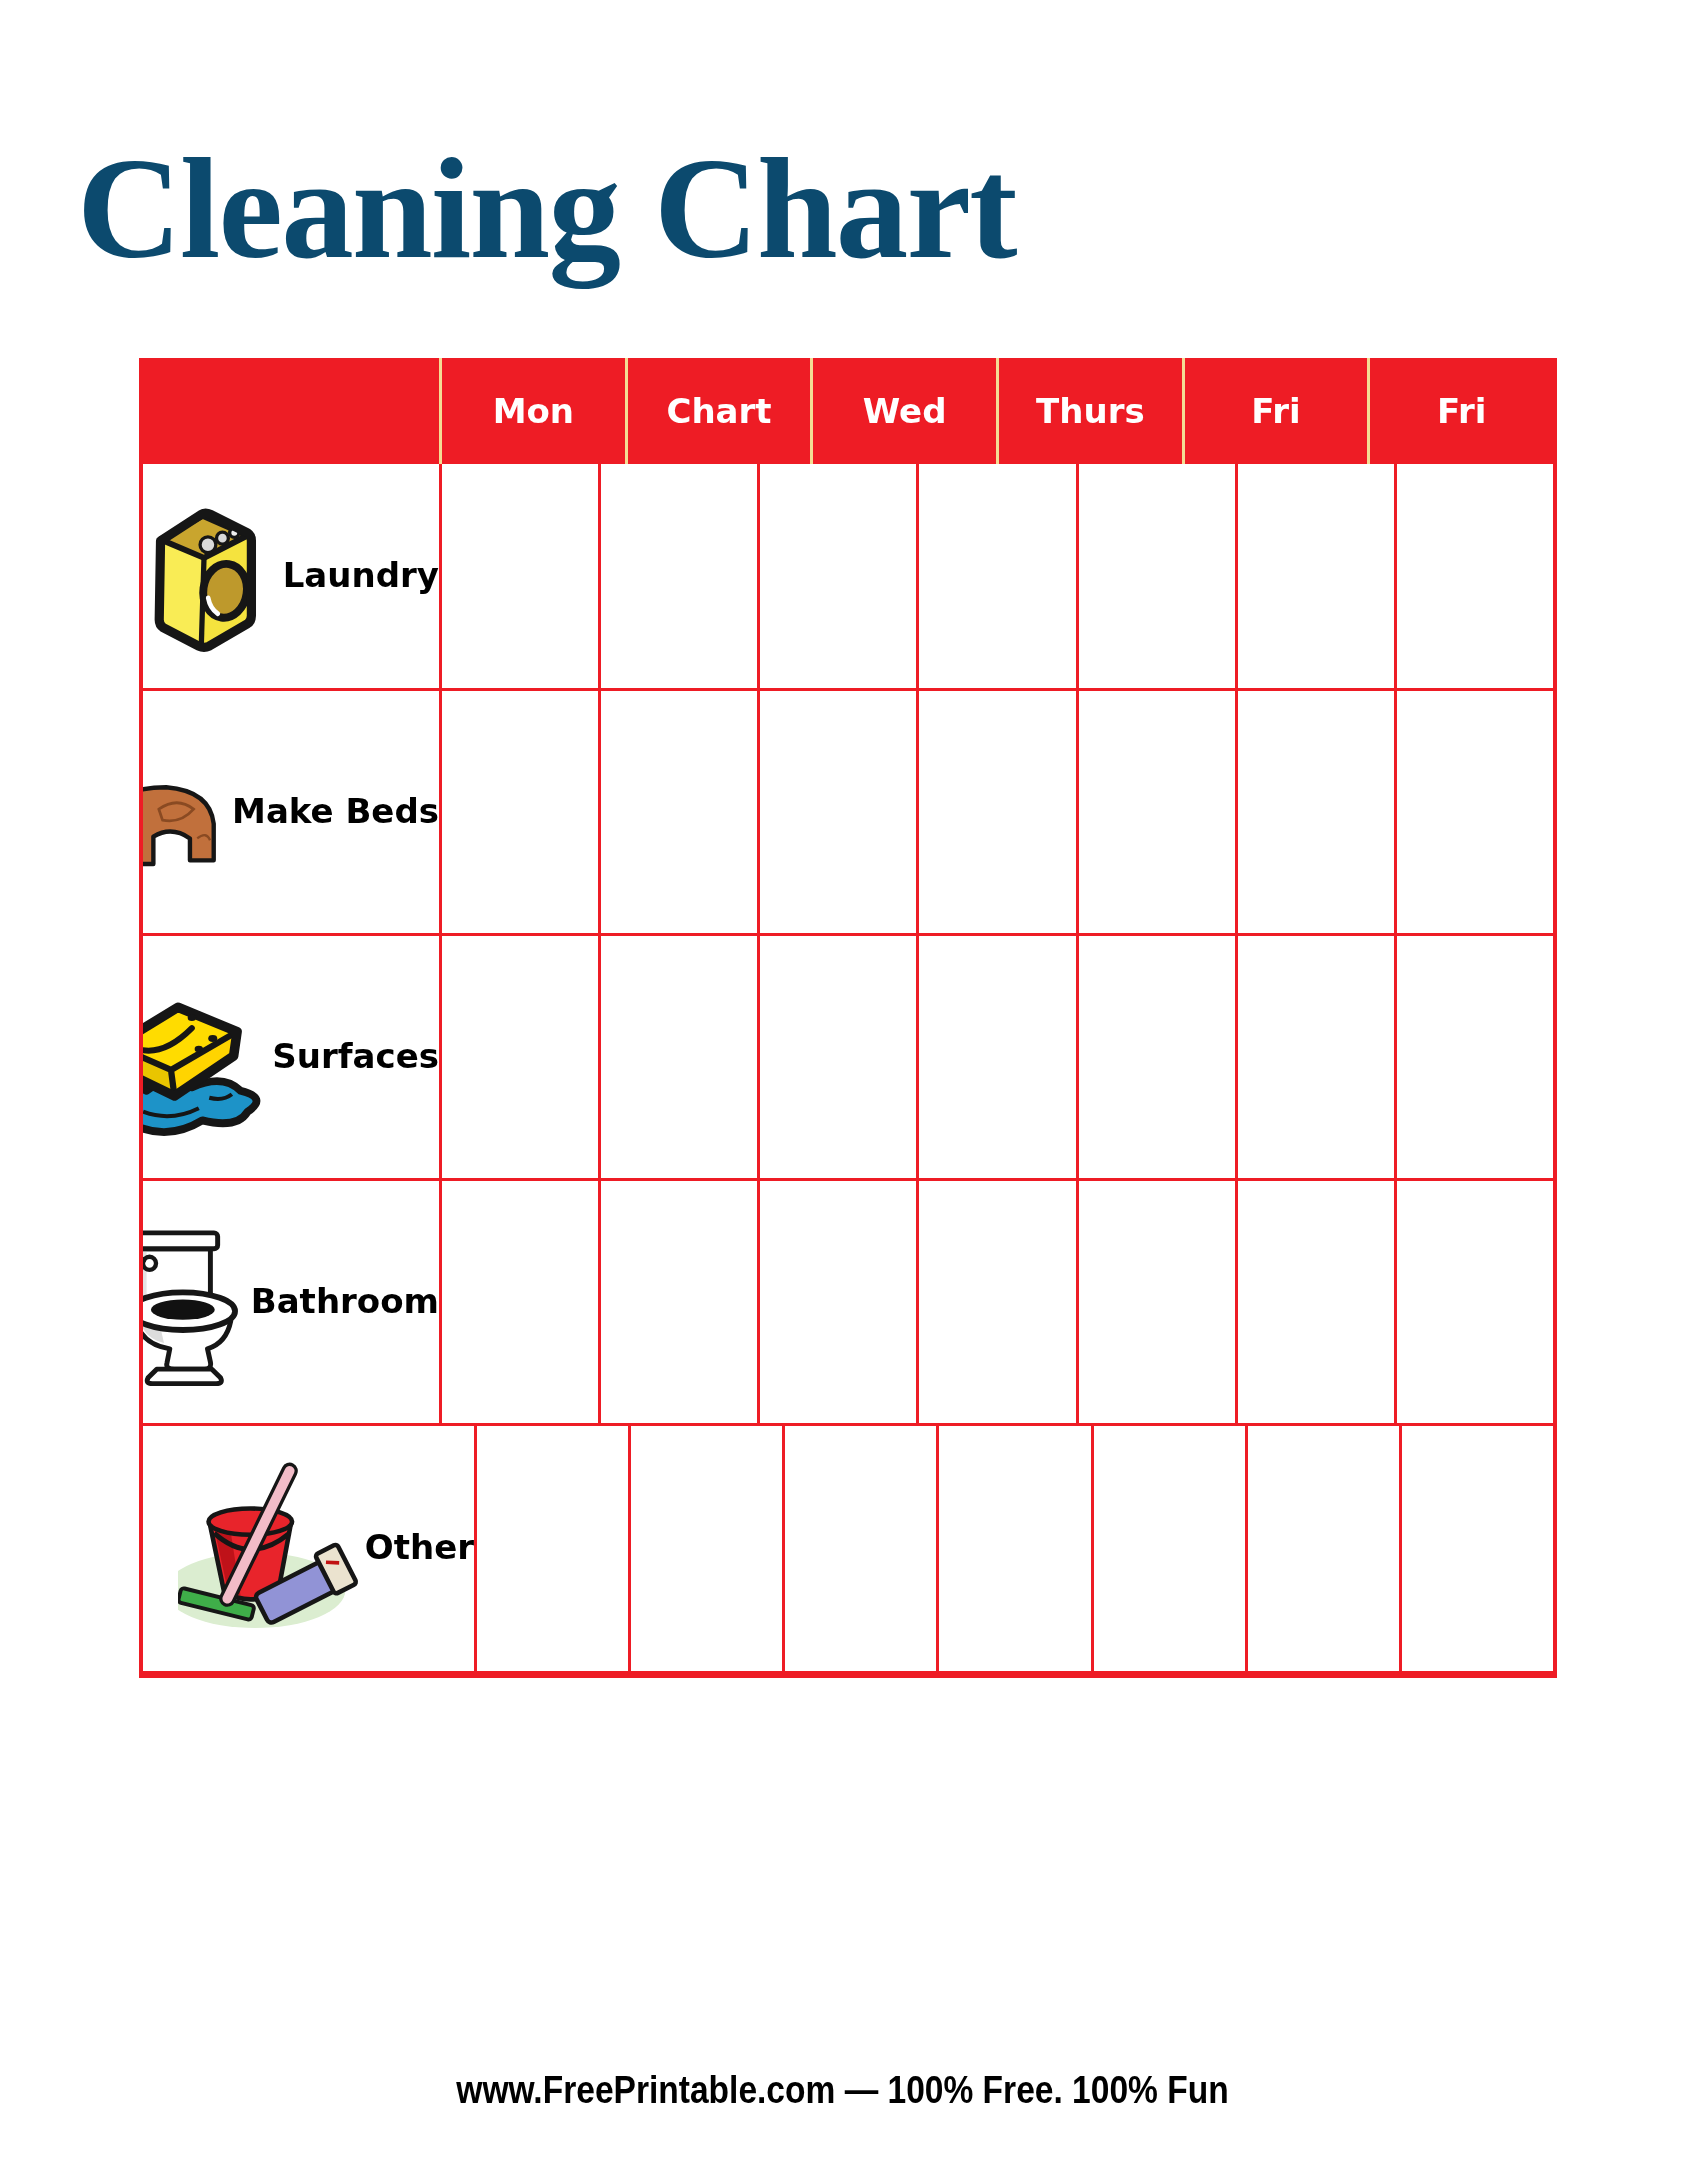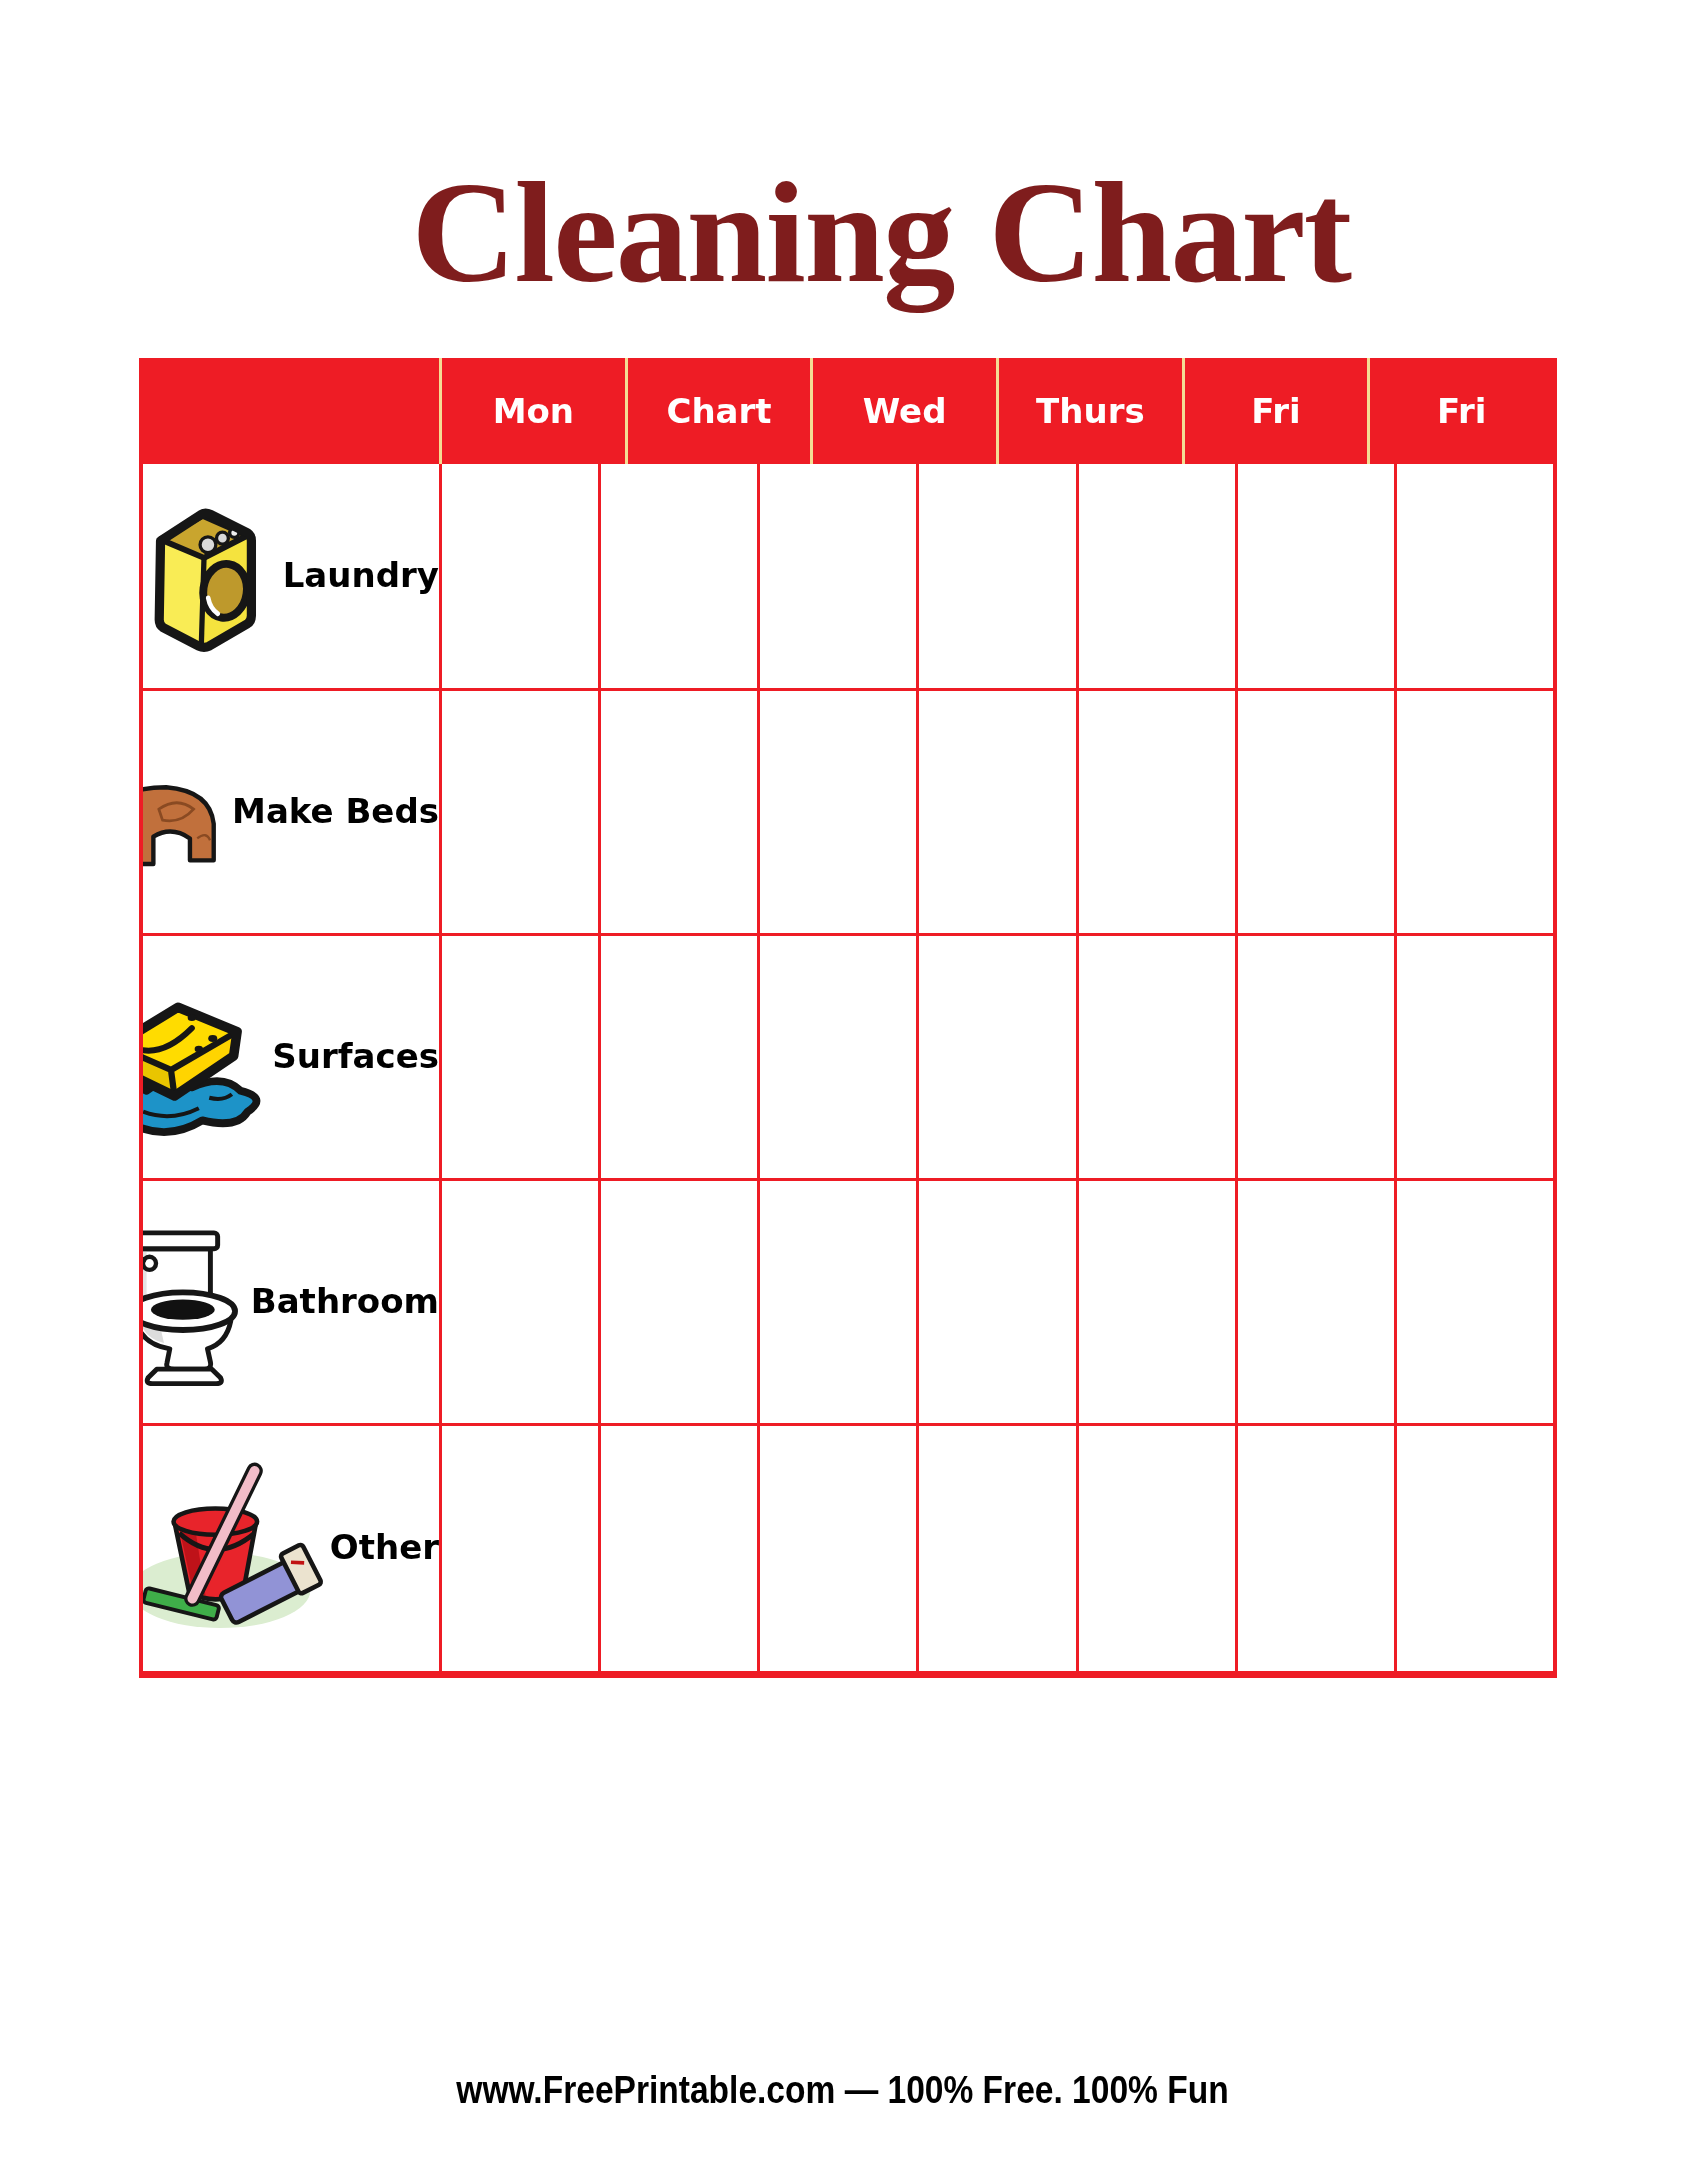--- a/index.html
+++ b/index.html
@@ -12,27 +12,26 @@
   * { margin:0; padding:0; box-sizing:border-box; }
   html,body { width:1685px; height:2181px; }
   body {
     background:#FFFFFF;
     font-family:"DejaVu Sans", sans-serif;
     position:relative;
     overflow:hidden;
   }
   .page-title {
     position:absolute;
-    top:153px; left:77px; width:1608px;
-    text-align:center;
+    top:129px; left:77px; width:1608px;
     font-family:"Liberation Serif", serif;
     font-weight:bold;
     font-size:145px;
     line-height:1.1;
-    color:#7f1d1d;
+    color:#0c4a6e;
     letter-spacing:-1.7px;
   }
   .chart-table {
     position:absolute;
     left:139px; top:358px;
     width:1418px;
     border-left:4.3px solid var(--grid);
     border-right:4.3px solid var(--grid);
     border-bottom:7.7px solid var(--grid);
     background:#FFFFFF;
@@ -49,21 +48,21 @@
     display:flex; align-items:center; justify-content:center;
     color:var(--header-text);
     font-size:34px; font-weight:bold;
   }
   .trow {
     display:flex;
     height:245px;
     border-bottom:3.4px solid var(--grid);
   }
   .trow.first { height:227px; }
-  .trow.last { border-bottom:none; }
+  .trow.last { border-bottom:none;padding-left:35px; }
   .label-cell {
     width:296px; flex:0 0 296px;
     display:flex; flex-direction:row;
     align-items:center; justify-content:flex-end;
     padding-bottom:2.6px;
     overflow:hidden;
   }
   .icon-box {
     flex:1; min-height:0;
     display:flex; align-items:center; justify-content:center;

